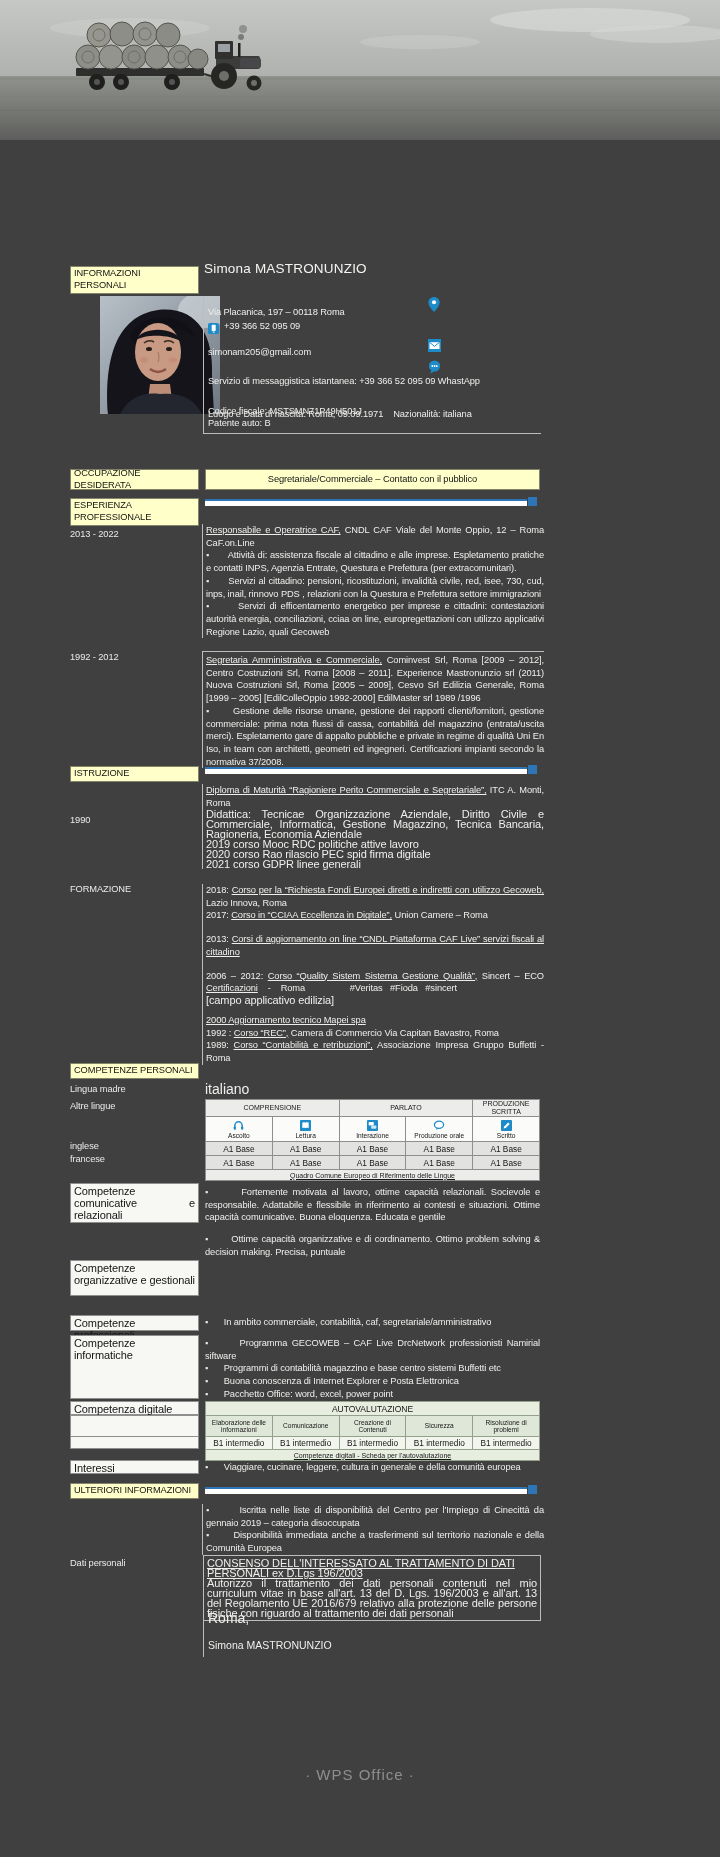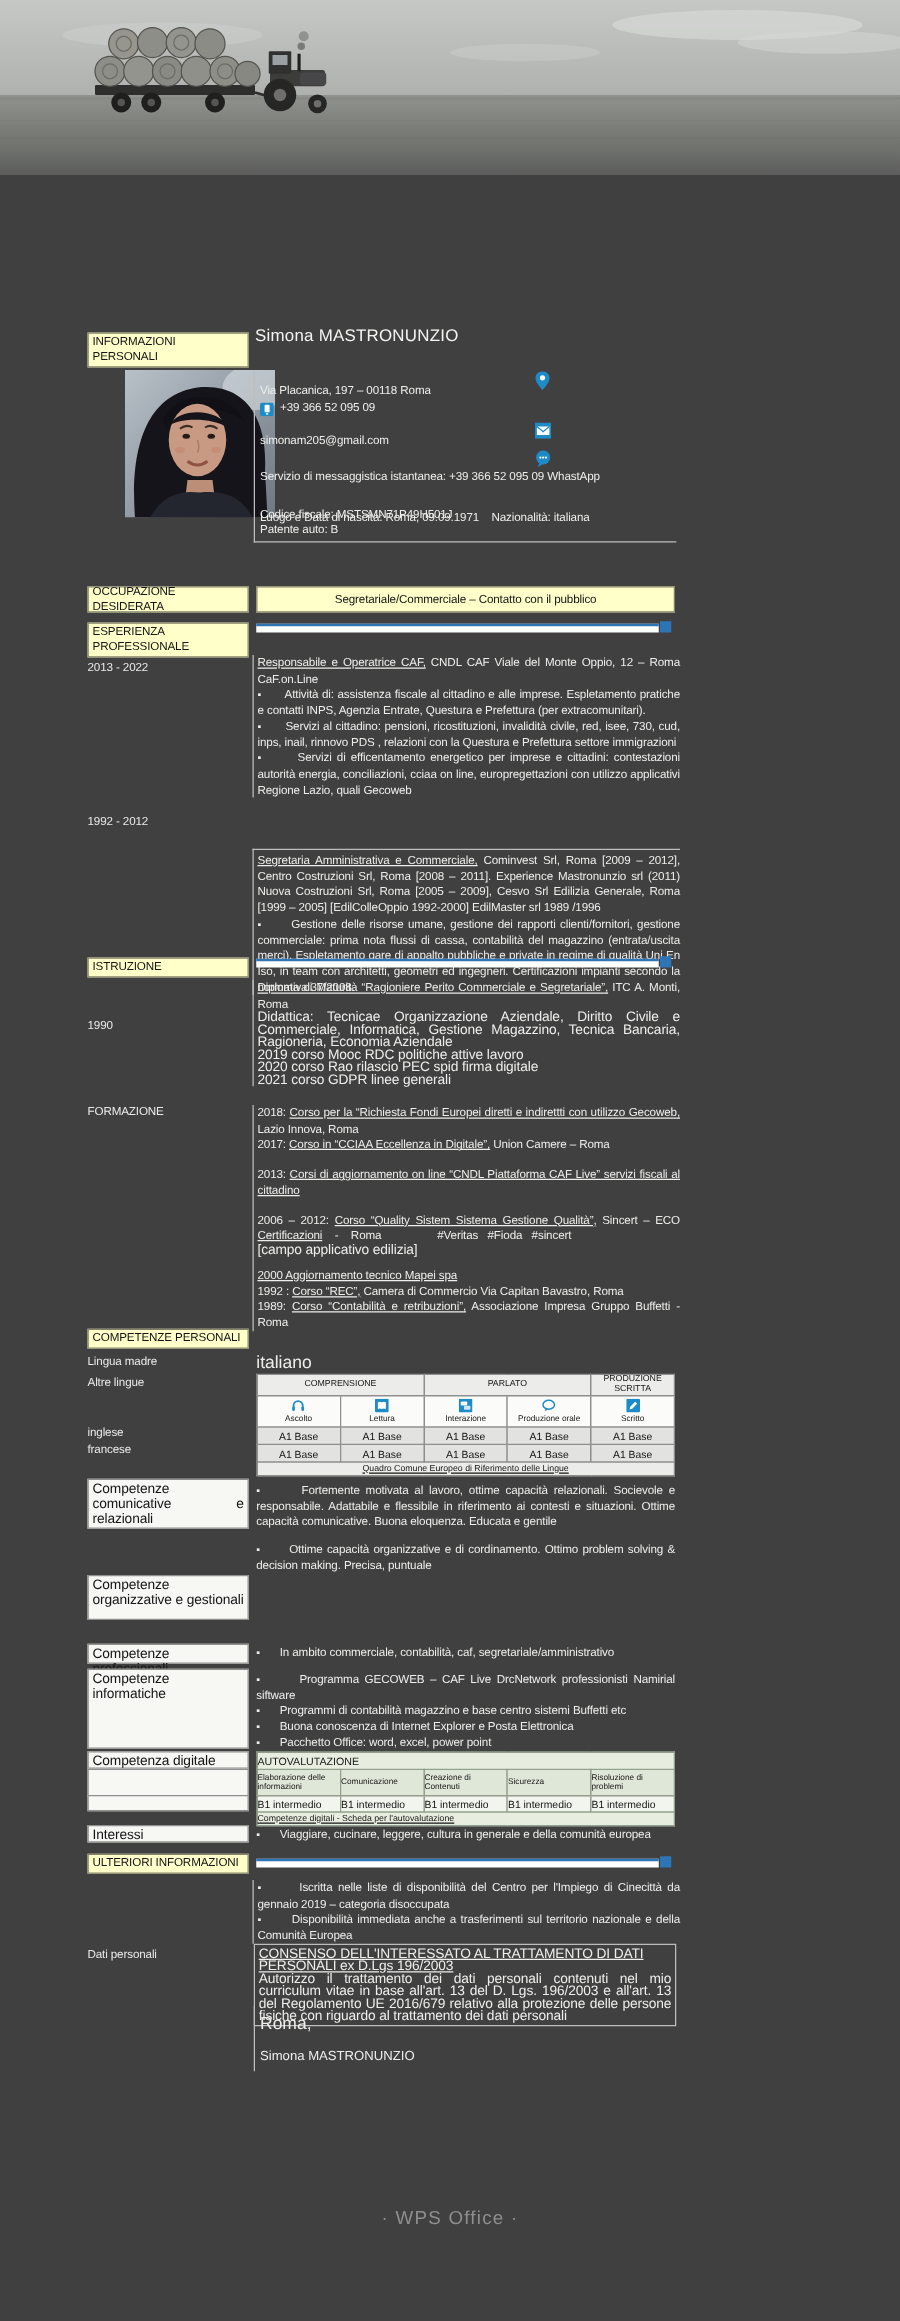--- a/index.html
+++ b/index.html
@@ -22,21 +22,21 @@
   .blk{border-left:1px solid #bdbdbd;padding-left:3px;}
   .blt::before{content:"\25AA\00a0\00a0\00a0\00a0\00a0\00a0\00a0";font-size:8.5px;}
   .contact{border-left:1px solid #bdbdbd;border-bottom:1px solid #bdbdbd;}
   table.lg{border-collapse:collapse;table-layout:fixed;width:335px;color:#161616;}
   table.lg td{border:1px solid #8e8e8e;text-align:center;vertical-align:middle;padding:0;}
   .lg-group td{background:#ececea;font-size:7px;line-height:7.6px;height:16px;}
   .lg-icons td{background:#fbfbf9;font-size:6.6px;line-height:7px;height:24px;}
   .lg-val td{background:#e2e2e0;font-size:8.3px;height:13px;}
   .lg-cap td{background:#ececea;font-size:7px;text-align:left;padding:1px 3px;height:10px;}
   table.dg{border-collapse:collapse;table-layout:fixed;width:335px;color:#161616;}
-  table.dg td{border:1px solid #93a18c;vertical-align:middle;padding:0;margin-left:25px;}
+  table.dg td{border:1px solid #93a18c;text-align:center;vertical-align:middle;padding:0;margin-left:25px;}
   .dg-auto td{background:#e7eee0;font-size:8.5px;height:13px;}
   .dg-head td{background:#dfe7d8;font-size:6.6px;line-height:7.4px;height:20px;}
   .dg-val td{background:#f2f4ee;font-size:8.3px;height:12px;}
   .dg-cap td{background:#e7eee0;font-size:7px;text-align:left;padding:1px 3px;height:10px;}
   .icn{display:inline-block;vertical-align:middle;}
   .watermark{width:720px;text-align:center;font-size:15px;color:#8e8e8e;letter-spacing:1px;}
 </style>
 </head>
 <body>
 
@@ -182,21 +182,21 @@
 
   <div class="abs plain-label" style="left:70px;top:529px;">2013 - 2022</div>
   <div class="abs blk" style="left:202px;top:524px;width:338px;">
     <div class="t9 jt"><span class="u">Responsabile e Operatrice CAF,</span><span> CNDL CAF Viale del Monte Oppio, 12 – Roma CaF.on.Line</span></div>
     <div class="t9 jt blt">Attività di: assistenza fiscale al cittadino e alle imprese. Espletamento pratiche e contatti INPS, Agenzia Entrate, Questura e Prefettura (per extracomunitari).</div>
     <div class="t9 jt blt">Servizi al cittadino: pensioni, ricostituzioni, invalidità civile, red, isee, 730, cud, inps, inail, rinnovo PDS , relazioni con la Questura e Prefettura settore immigrazioni</div>
     <div class="t9 jt blt">Servizi di efficentamento energetico per imprese e cittadini: contestazioni autorità energia, conciliazioni, cciaa on line, europregettazioni con utilizzo applicativi Regione Lazio, quali Gecoweb</div>
   </div>
 
   <div class="abs plain-label" style="left:70px;top:652px;">1992 - 2012</div>
-  <div class="abs blk" style="left:202px;top:651px;width:338px;border-top:1px solid #bdbdbd;padding-top:2px;margin-top:28px;">
+  <div class="abs blk" style="left:202px;top:651px;width:338px;border-top:1px solid #bdbdbd;padding-top:2px;">
     <div class="t9 jt"><span class="u">Segretaria Amministrativa e Commerciale,</span><span> Cominvest Srl, Roma [2009 – 2012], Centro Costruzioni Srl, Roma [2008 – 2011].  Experience Mastronunzio srl (2011) Nuova Costruzioni Srl, Roma [2005 – 2009], Cesvo Srl Edilizia Generale, Roma [1999 – 2005]  [EdilColleOppio 1992-2000] EdilMaster srl 1989 /1996</span></div>
     <div class="t9 jt blt">Gestione delle risorse umane, gestione dei rapporti clienti/fornitori, gestione commerciale: prima nota flussi di cassa, contabilità del magazzino (entrata/uscita merci). Espletamento gare di appalto pubbliche e private in regime di qualità Uni En Iso, in team con architetti, geometri ed ingegneri. Certificazioni impianti secondo la normativa 37/2008.</div>
   </div>
 
   <div class="abs ylabel" style="left:70px;top:766px;width:121px;">ISTRUZIONE</div>
   <div class="abs secbar" style="left:205px;top:767px;width:322px;"></div>
   <div class="abs secsq" style="left:528px;top:765px;"></div>
 
   <div class="abs plain-label" style="left:70px;top:815px;">1990</div>
   <div class="abs blk" style="left:202px;top:784px;width:338px;">

